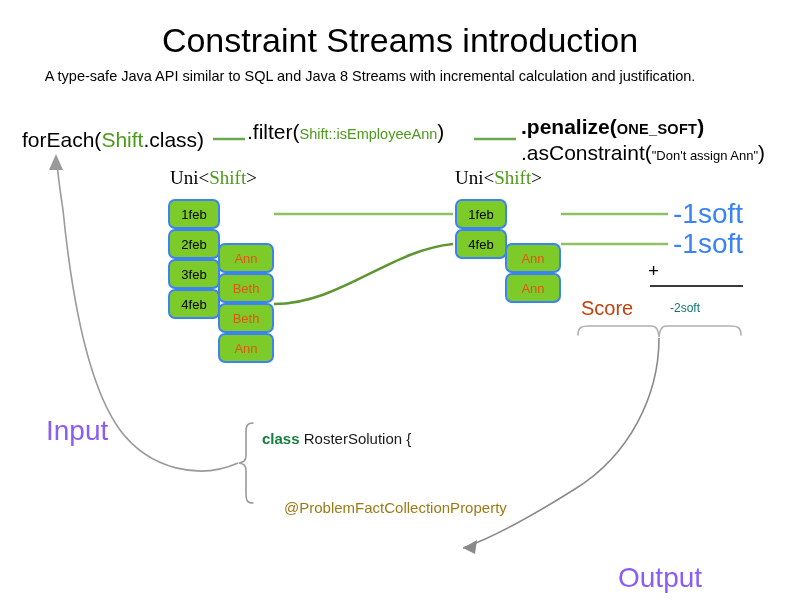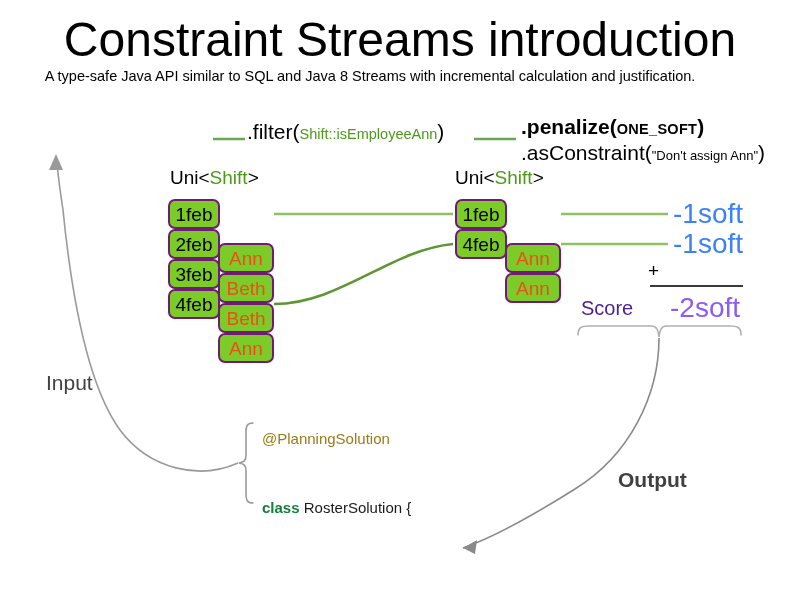--- a/index.html
+++ b/index.html
@@ -29,21 +29,21 @@
     pointer-events: none;
   }
 
   
   .title {
     position: absolute;
     left: 0;
     top: 18px;
     width: 800px;
     text-align: center;
-    font-size: 48px;
+    font-size: 34px;
     line-height: 44px;
     letter-spacing: 0px;
     color: #000;
     white-space: nowrap;
   }
   .subtitle {
     position: absolute;
     left: 0;
     top: 66px;
     width: 740px;
@@ -79,46 +79,47 @@
   .quoted {
     font-size: 13px;
   }
 
   .uni-label {
     position: absolute;
     font-size: 19px;
     line-height: 22px;
     white-space: nowrap;
     color: #000;
+    font-family: Liberation Serif, serif;
   }
   .uni-left  { left: 170px; top: 167px; }
   .uni-right { left: 455px; top: 167px; }
 
   
   .shift-stack {
     position: absolute;
   }
   .stack-left  { left: 168px; top: 199px; }
   .stack-right { left: 455px; top: 199px; }
 
   .shift-row {
     display: flex;
     height: 30px;
     margin-bottom: 0px;
   }
   .cell {
     box-sizing: border-box;
     background: #7DCB28;
-    border: 2px solid #701a75;
+    border: 2px solid #3b82f6;
     border-radius: 7px;
     height: 30px;
     display: flex;
     align-items: center;
     justify-content: center;
-    font-size: 19px;
+    font-size: 13px;
     line-height: 19px;
   }
   .cell-date {
     width: 52px;
     color: #000000;
   }
   .cell-name {
     width: 56px;
     color: #E8521A;
     margin-left: -2px;
@@ -151,44 +152,45 @@
     width: 93px;
     height: 2px;
     background: #3a3a3a;
   }
   .score-label {
     position: absolute;
     left: 581px;
     top: 297px;
     font-size: 20px;
     line-height: 22px;
-    color: #4c1d95;
+    color: #c2410c;
     white-space: nowrap;
     text-align: center;
   }
   .score-total {
     position: absolute;
     left: 670px;
     top: 297px;
+    font-size: 12px;
+    line-height: 22px;
+    color: #0f766e;
+    white-space: nowrap;
+  }
+
+  
+  .flow-label {
+    position: absolute;
     font-size: 28px;
-    line-height: 22px;
+    line-height: 24px;
     color: #8b5cf6;
     white-space: nowrap;
-  }
-
-  
-  .flow-label {
-    position: absolute;
-    font-size: 21px;
-    line-height: 24px;
-    color: #404040;
-    white-space: nowrap;
+    margin-top: 48px;
   }
   .label-input  { left: 46px;  top: 371px; }
-  .label-output { left: 618px; top: 468px; font-weight: bold; }
+  .label-output { left: 618px; top: 518px; }
 
   
   .code {
     position: absolute;
     left: 262px;
     top: 381px;
     font-size: 15px;
     line-height: 23px;
     white-space: pre;
     color: #1a1a1a;
@@ -225,20 +227,21 @@
     <path d="M253,423 C247,423 246,426 246,432 L246,455 C246,461 244,462 239,463
              C244,464 246,465 246,471 L246,494 C246,500 247,503 253,503" fill="none" stroke="#9a9a9a" stroke-width="1.6" stroke-linecap="round"></path>
 
     <path d="M238,463 C200,480 150,470 120,430 C88,386 72,300 63,210 C60,190 58,175 57,163" fill="none" stroke="#9a9a9a" stroke-width="1.6"></path>
     <polygon points="56,154 63,170 49,170" fill="#9a9a9a"></polygon>
   </svg>
 
   <div class="title">Constraint Streams introduction</div>
   <div class="subtitle">A type-safe Java API similar to SQL and Java 8 Streams with incremental calculation and justification.</div>
 
+  <div class="expr expr-foreach"><span>forEach(</span><span class="g">Shift</span><span>.class)</span></div>
 
   <div class="expr expr-filter"><span>.filter(</span><span class="small-green">Shift::isEmployeeAnn</span><span>)</span></div>
 
   <div class="expr expr-penalize"><span>.penalize(</span><span class="smallcaps">ONE_SOFT</span><span>)</span></div>
 
   <div class="expr expr-asconstraint"><span>.asConstraint(</span><span class="quoted">"Don't assign Ann"</span><span>)</span></div>
 
   <div class="uni-label uni-left"><span>Uni&lt;</span><span class="g">Shift</span><span>&gt;</span></div>
 
   <div class="uni-label uni-right"><span>Uni&lt;</span><span class="g">Shift</span><span>&gt;</span></div>
@@ -278,22 +281,22 @@
 
   <div class="plus-sign">+</div>
   <div class="sum-rule"></div>
   <div class="score-label">Score</div>
   <div class="score-total">-2soft</div>
 
   <div class="flow-label label-input">Input</div>
   <div class="flow-label label-output">Output</div>
 
   <div class="code">
-    <div><span class="ann">@PlanningSolution</span></div>
     <div><span class="kw">class</span><span> RosterSolution {</span></div>
+    <div class="indent"><span class="ann">@ProblemFactCollectionProperty</span></div>
     
     
     
     
     
     
     
   </div>
 
 </div>

